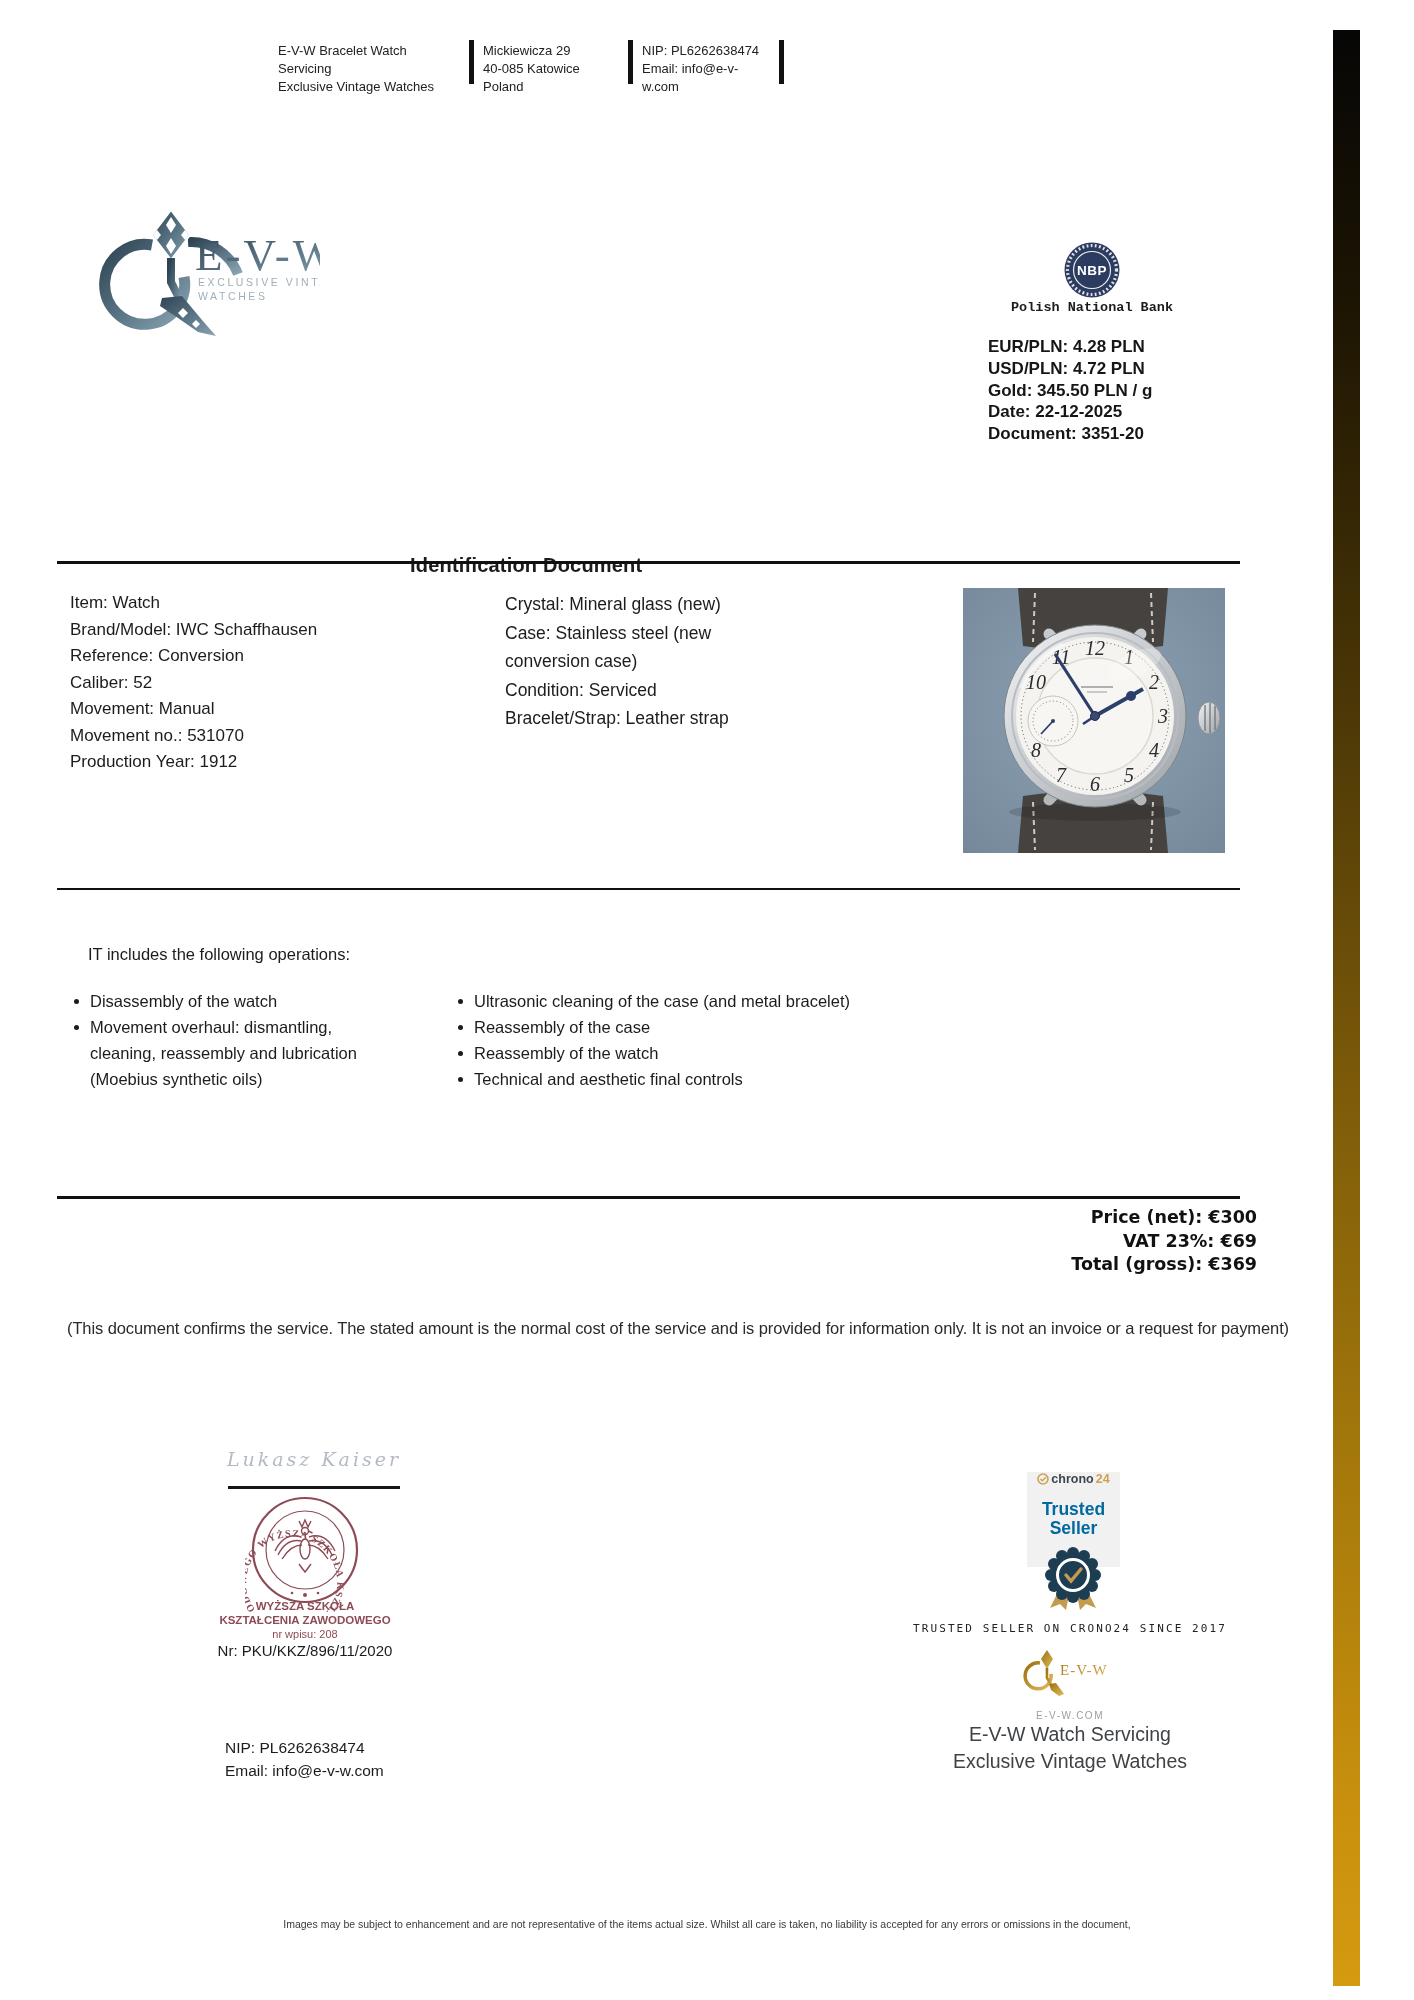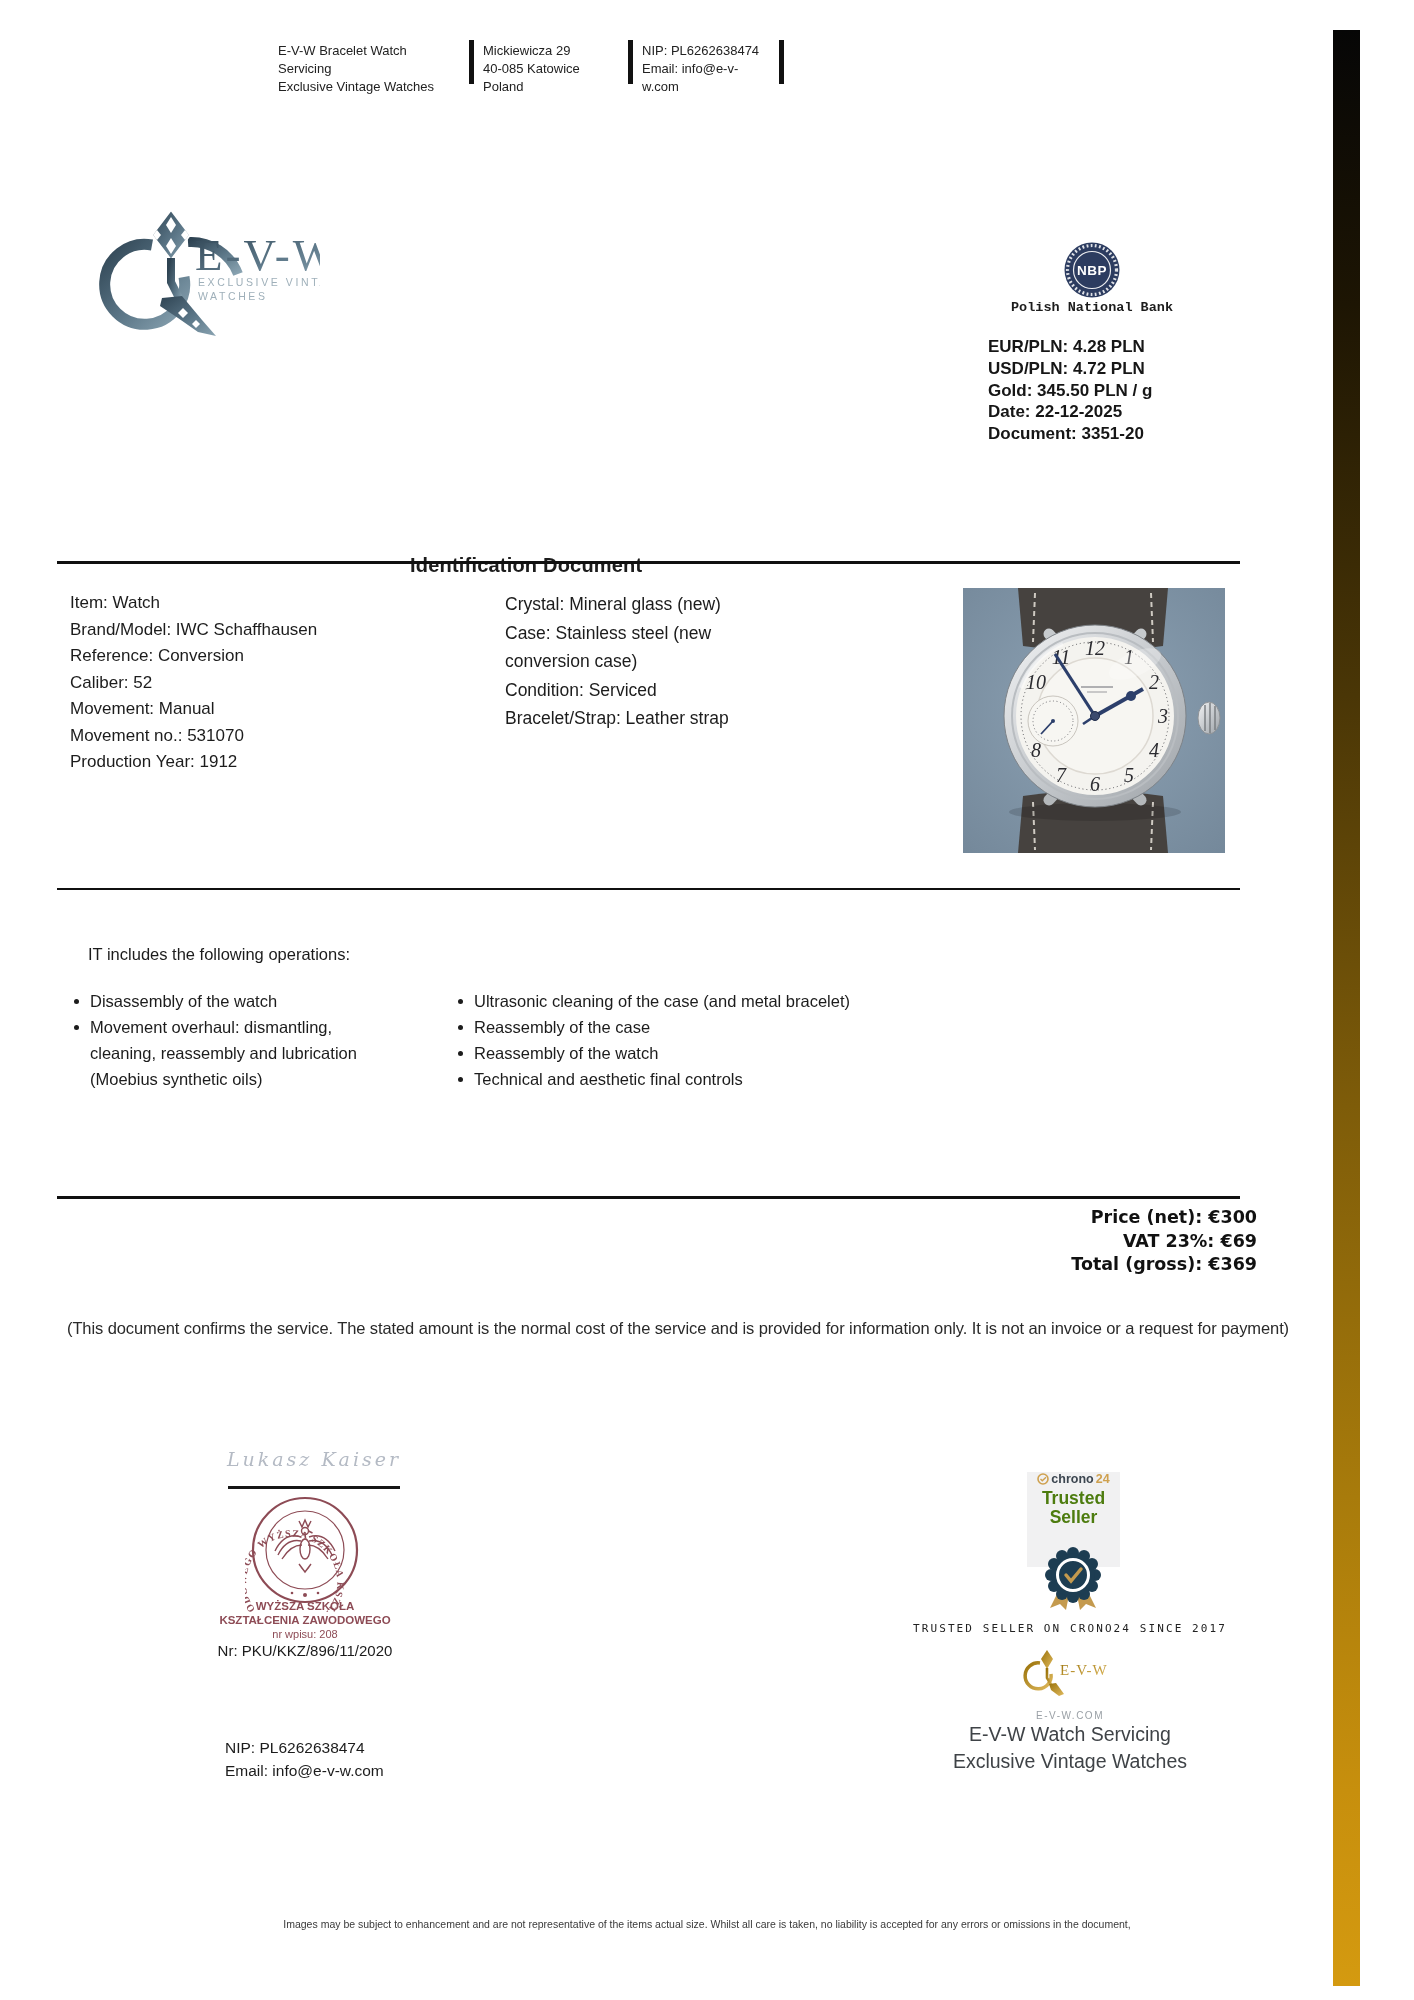--- a/index.html
+++ b/index.html
@@ -51,21 +51,21 @@
   .school1,.school2{position:absolute;left:205px;width:200px;text-align:center;font-size:11.5px;font-weight:bold;color:#8d4b55;}
   .school1{top:1600px;} .school2{top:1614px;}
   .wpisu{position:absolute;left:205px;top:1628px;width:200px;text-align:center;font-size:11px;color:#8d4b55;}
   .certno{position:absolute;left:180px;top:1642px;width:250px;text-align:center;font-size:15px;color:#1c1c1c;}
   .nipblock{position:absolute;left:225px;top:1736px;font-size:15.5px;line-height:23px;}
 
   
   .ts-box{position:absolute;left:1027px;top:1472px;width:93px;height:95px;background:#f1f1f2;}
   .c24{display:flex;justify-content:center;align-items:center;gap:2px;margin-top:0;font-size:12.5px;font-weight:bold;color:#3c4650;}
   .c24 .gold{color:#cfa14f;}
-  .ts-title{margin-top:3px;text-align:center;font-size:17.5px;font-weight:bold;line-height:18.5px;color:#4d7c0f;}
+  .ts-title{margin-top:14px;text-align:center;font-size:17.5px;font-weight:bold;line-height:18.5px;color:#0369a1;}
   .ts-caption{position:absolute;left:913px;top:1622px;width:314px;text-align:center;white-space:nowrap;
               font-family:"DejaVu Sans Mono",monospace;font-size:11px;letter-spacing:2.1px;color:#222;}
   .evw-site{position:absolute;left:920px;top:1710px;width:300px;text-align:center;font-size:10px;letter-spacing:1.5px;color:#9aa0a6;}
   .evw-l1{position:absolute;left:920px;top:1723px;width:300px;text-align:center;font-size:19.5px;color:#3f4347;}
   .evw-l2{position:absolute;left:920px;top:1750px;width:300px;text-align:center;font-size:19.5px;color:#3f4347;}
 
   .footer{position:absolute;left:67px;top:1918px;width:1280px;text-align:center;font-size:10.5px;color:#3a3a3a;}
 
   
   .logo-evw{font-family:"Liberation Serif",serif;font-size:45px;letter-spacing:3px;}

